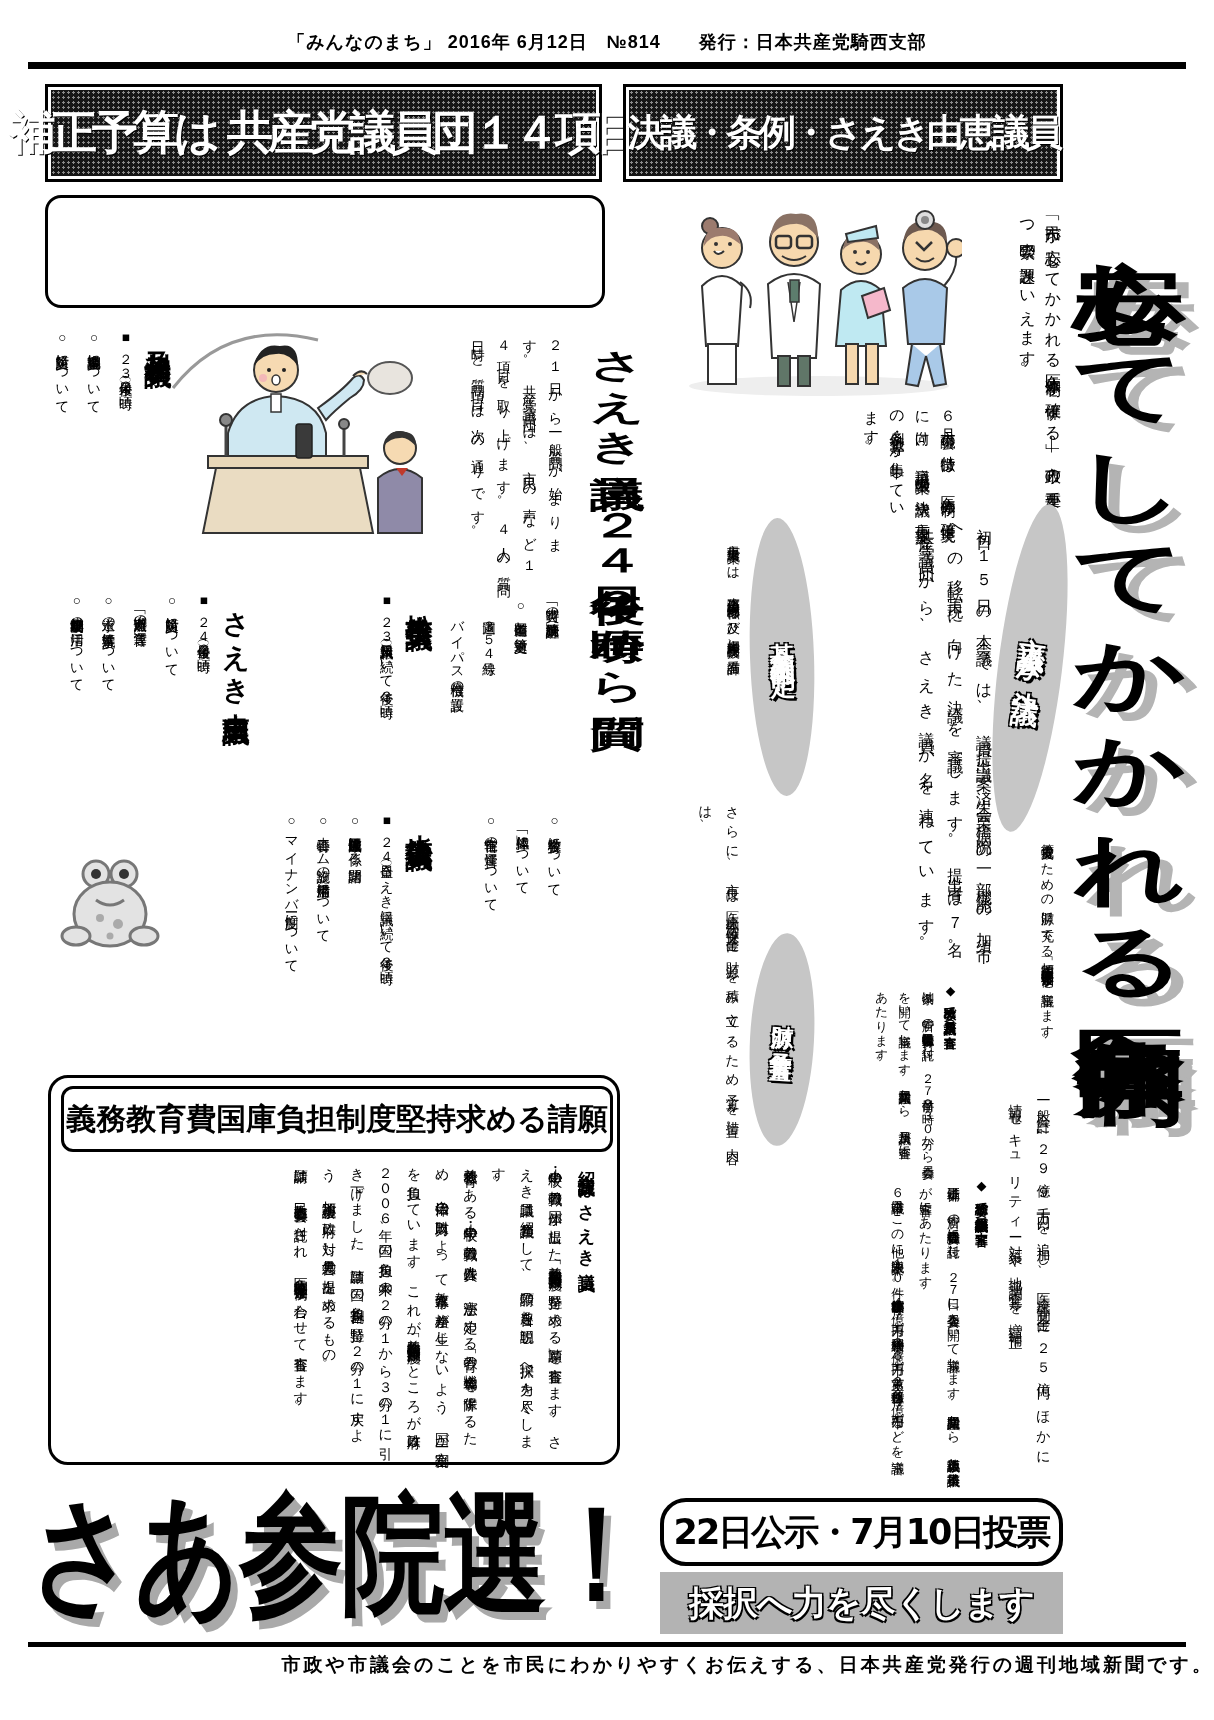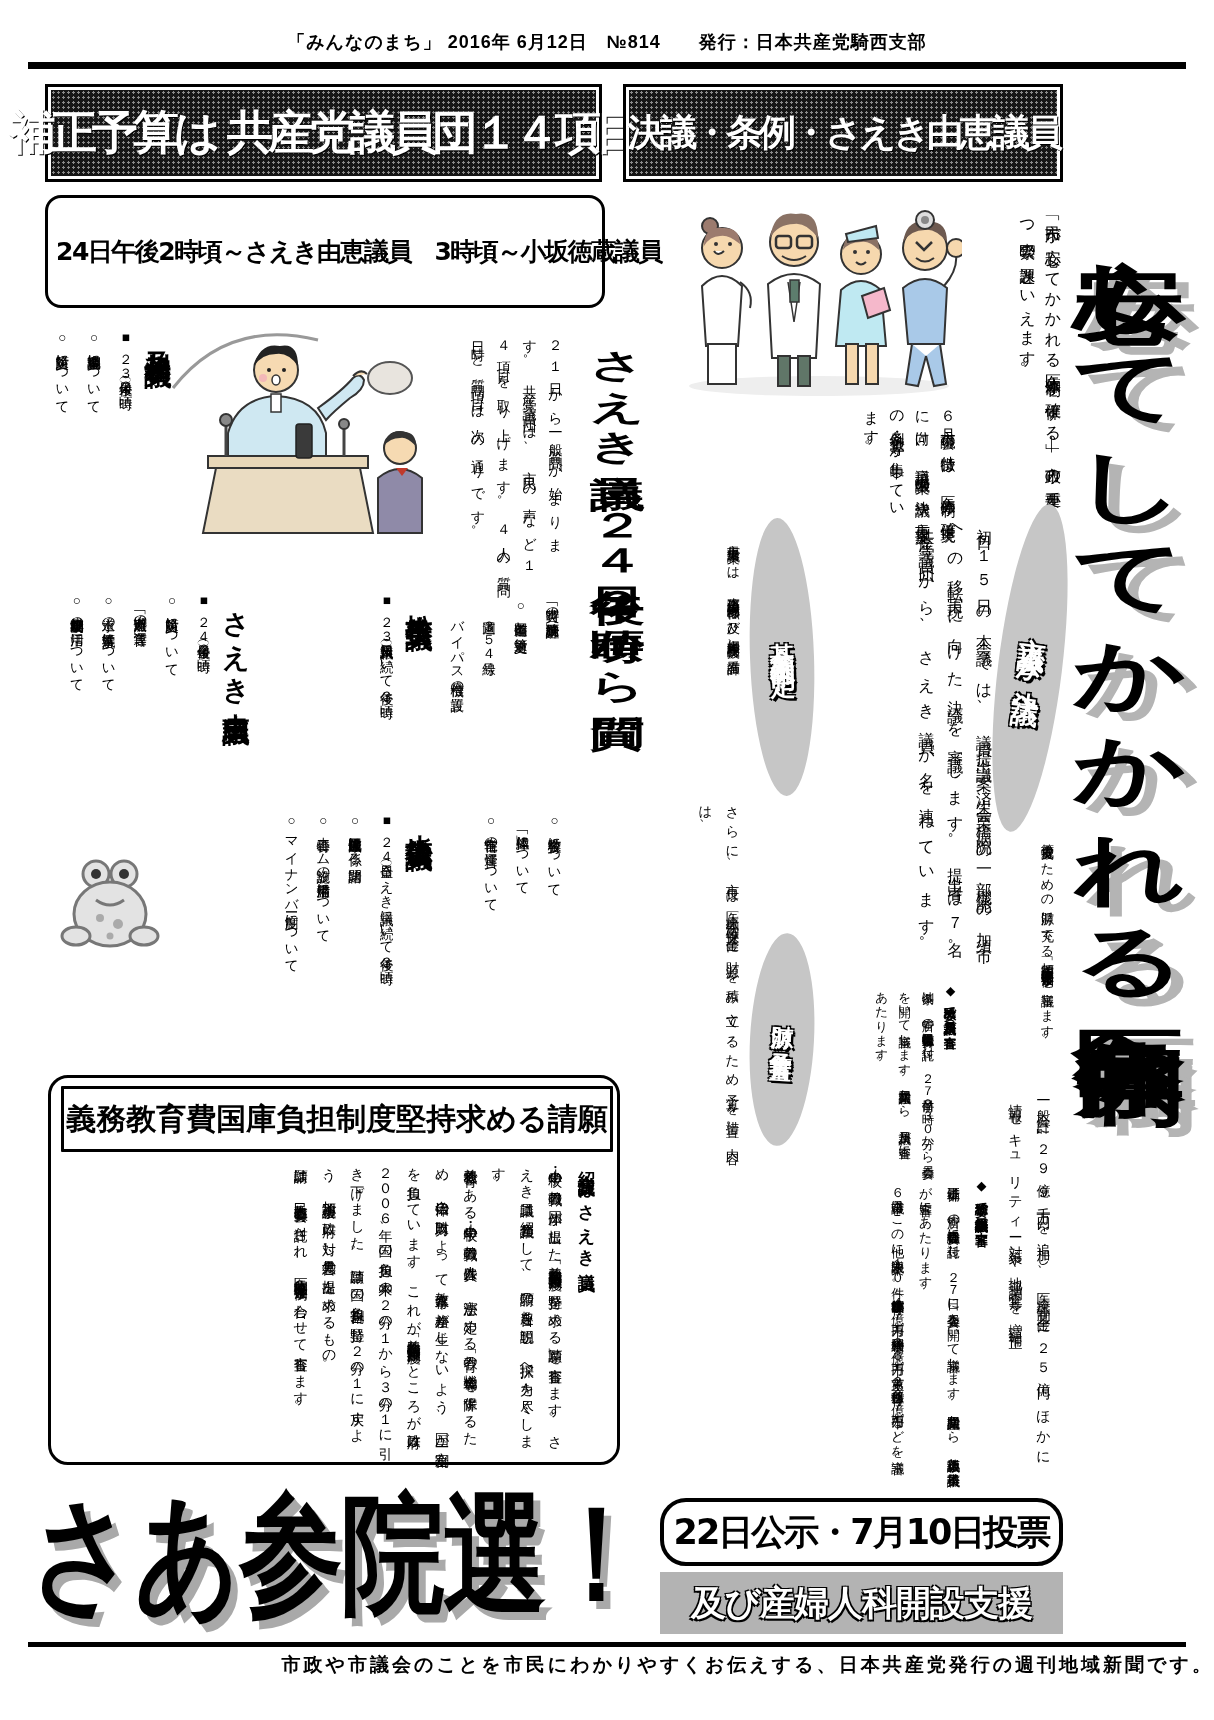--- a/index.html
+++ b/index.html
@@ -70,21 +70,21 @@
   #blk-kikin2{left:1002px;top:833px;width:58px;height:256px;}
   #blk-zaigen1{left:692px;top:797px;width:54px;height:348px;font-size:13.5px;letter-spacing:4px;}
   #blk-zaigen2{left:963px;top:1093px;width:94px;height:370px;font-size:14px;letter-spacing:5px;line-height:2.0;}
   #blk-minkyoi{left:798px;top:983px;width:164px;height:174px;font-size:12.5px;line-height:1.85;letter-spacing:0;}
   #blk-somu{left:678px;top:1178px;width:317px;height:287px;font-size:13px;line-height:2.15;letter-spacing:0;}
   .com-head{font-family:"DejaVu Sans",sans-serif;font-weight:bold;}
   
   #petition-box{left:48px;top:1075px;width:572px;height:390px;border:3px solid #000;border-radius:20px;
     box-sizing:border-box;}
   #petition-title{position:absolute;left:10px;top:8px;width:546px;height:60px;border:3px solid #000;
-    border-radius:1px;display:flex;align-items:center;justify-content:center;
+    border-radius:12px;display:flex;align-items:center;justify-content:center;
     font-size:30px;font-weight:bold;letter-spacing:0px;white-space:nowrap;}
   #petition-body{position:absolute;right:14px;top:80px;width:540px;height:292px;
     writing-mode:vertical-rl;font-size:14px;line-height:2.02;letter-spacing:1px;}
   #petition-body p{margin:0;}
   #petition-head{font-size:17px !important;font-weight:bold;letter-spacing:3px;}
   
   #sanin{left:30px;top:1468px;width:630px;height:175px;display:flex;align-items:center;
     font-family:"DejaVu Sans",sans-serif;font-weight:bold;font-size:104px;letter-spacing:-2px;
     white-space:nowrap;text-shadow:7px 7px 0 #a9a9a9;transform:scaleY(1.25);transform-origin:center;}
   #vote-box{left:660px;top:1498px;width:403px;height:68px;border:4px solid #000;border-radius:26px;
@@ -110,21 +110,20 @@
       <span>補正予算は 共産党議員団１４項目</span>
     </div>
 </div>
 <div class="abs banner" id="banner-right">
   <div class="banner-inner">
       <span>決議・条例・さえき由恵議員</span>
     </div>
 </div>
 
 <div class="abs" id="schedule-box">
-  <p>24日午後2時頃～さえき由恵議員　3時頃～小坂徳蔵議員</p>
 </div>
 
 <div class="abs" id="lh-wrap">
   <div id="left-headline">さえき議員　２４日午後２時頃から質問</div>
 </div>
 
 <div class="abs v" id="left-intro">２１日から一般質問が始まります。共産党議員団は、市民の声など１４項目を取り上げます。４人の質問日時と質問項目は次の通りです。</div>
 
 <svg class="abs" style="left:168px;top:328px;" width="260" height="210" viewBox="0 0 260 210">
   <path d="M5,60 Q60,-10 150,12" fill="none" stroke="#999" stroke-width="3"></path>
@@ -307,16 +306,16 @@
     <p id="petition-head">紹介議員はさえき議員</p>
     <p>小・中学校の教職員の団体が提出した「義務教育費国庫負担制度の堅持を求める請願」を審査します。さえき議員は紹介議員として、請願の趣旨を説明し、採択へ力を尽くします。</p>
     <p>義務教育である小・中学校の教職員の人件費は、憲法が定める「教育の機会均等」を保障するため、自治体の財政力によって教育水準に格差が生じないよう、国が一定割合を負担しています。これが「義務教育費国庫負担制度」。ところが政府は２００６年、国の負担を本来の２分の１から３分の１に引き下げました。請願は国の負担割合を堅持し２分の１に戻すよう、加須市議会が政府に対し意見書の提出を求めるもの。</p>
     <p>請願は、民生教育委員会に付託され、医療体制確保基金条例と合わせて審査します。</p>
   </div>
 </div>
 
 <div class="abs" id="sanin">さあ参院選！</div>
 <div class="abs" id="vote-box">22日公示・7月10日投票</div>
 <div class="abs" id="support-bar">
-  <span>及び産婦人科開設支援</span>
+  <span>採択へ力を尽くします</span>
 </div>
 <div class="abs" id="botrule"></div>
 <div class="abs" id="footer-line">市政や市議会のことを市民にわかりやすくお伝えする、日本共産党発行の週刊地域新聞です。</div>
 
 </body></html>

